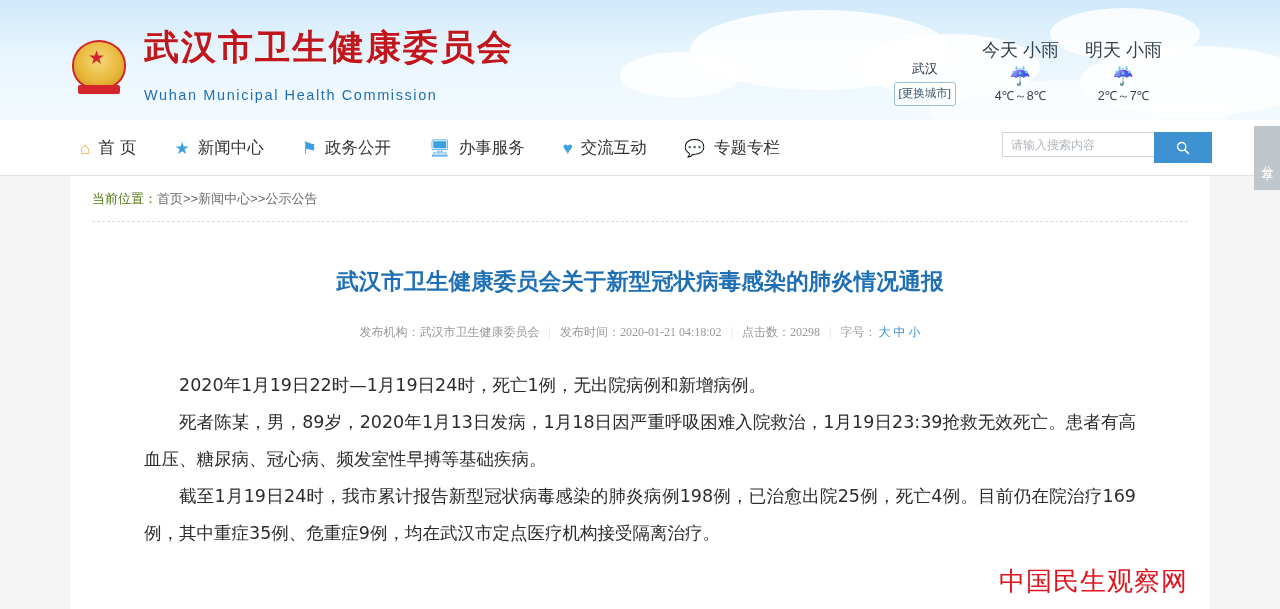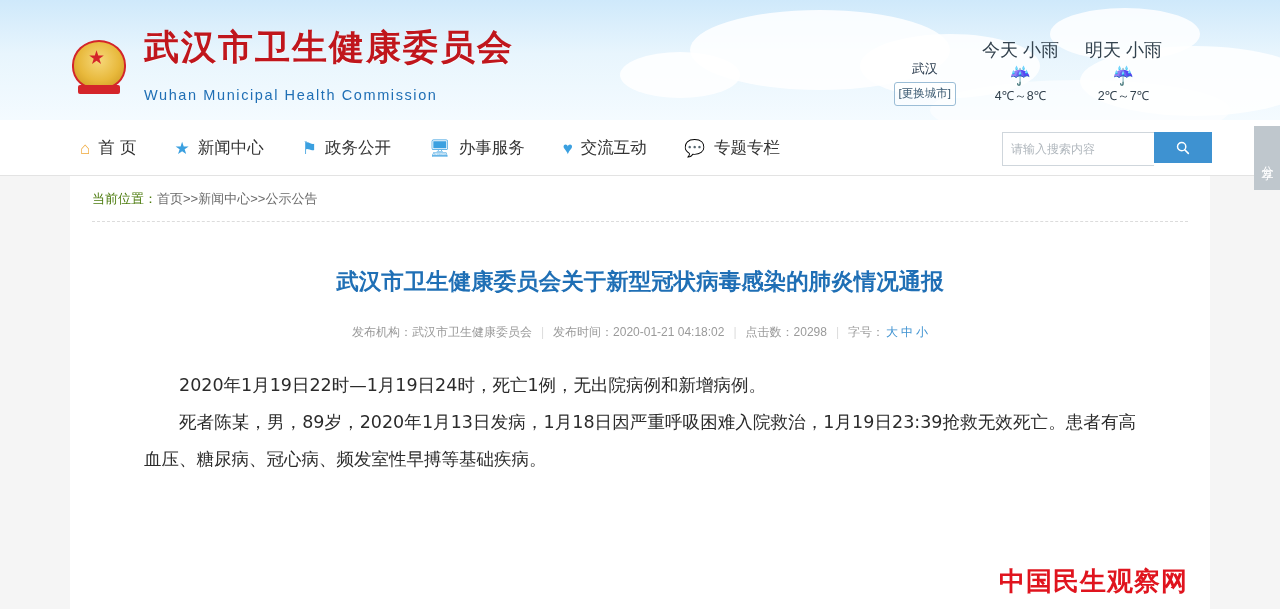--- a/index.html
+++ b/index.html
@@ -98,21 +98,21 @@
   .i-flag { color:#3ba0e0; }
   .i-svc  { color:#3ba0e0; }
   .i-heart{ color:#3ba0e0; }
   .i-chat { color:#3ba0e0; }
 
   .search {
     position:absolute; right: 68px; top: 12px;
     display:flex; height: 31px;
   }
   .search input {
-    width: 152px; height:34px; border:1px solid #cfd6dc; border-right:none;
+    width: 152px; height:25px; border:1px solid #cfd6dc; border-right:none;
     padding: 0 8px; font-size:12px; color:#333; outline:none; background:#fff;
   }
   .search input::placeholder { color:#b0b7bd; }
   .search .btn {
     width: 58px; height:31px; background:#3e92d1; border:none; cursor:pointer;
     display:flex; align-items:center; justify-content:center;
   }
   .search .btn svg { width:16px; height:16px; }
 
   
@@ -146,38 +146,38 @@
     font-size: 22.5px; font-weight:bold;
     font-family:"DejaVu Sans","Liberation Sans",sans-serif;
     margin: 44px 60px 0; line-height:1.4;
   }
   .meta {
     text-align:center; margin-top: 26px;
     font-size: 12px; color:#9a9a9a;
     display:flex; justify-content:center; align-items:center; gap:0;
     flex-wrap:wrap;
   }
-  .meta span { white-space: pre; }
+  .meta span { white-space: pre; font-family: Liberation Serif, serif; }
   .meta .sep { color:#dcdcdc; margin: 0 9px; }
   .meta .size-a { color:#3e92d1; cursor:pointer; margin-left:2px; }
   .meta .size-a:not(:last-child){ margin-right: 1px; }
 
   .article {
     margin: 26px 74px 0 74px;
     font-size: 17.5px;
     line-height: 2.12;
     color: #2b2b2b;
     font-family:"DejaVu Sans","Liberation Sans",sans-serif;
     text-align: justify;
   }
   .article p { text-indent: 2em; margin: 0; }
 
   .watermark {
     position:absolute; right: 22px; bottom: 10px;
-    font-size: 26px; font-weight:bold; color:#e0141e;
+    font-size: 26px; font-weight:normal; color:#e0141e;
     font-family:"DejaVu Sans","Liberation Sans",sans-serif;
     letter-spacing: 1px;
     text-shadow: 0 0 1px rgba(255,255,255,0.9);
   }
 </style>
 </head>
 <body>
 
 <div class="page">
 
@@ -286,19 +286,20 @@
         <span class="sep">|</span>
         <span>字号：</span>
         <span class="size-a">大</span>
         <span class="size-a">中</span>
         <span class="size-a">小</span>
       </div>
 
       <div class="article">
         <p>2020年1月19日22时—1月19日24时，死亡1例，无出院病例和新增病例。</p>
         <p>死者陈某，男，89岁，2020年1月13日发病，1月18日因严重呼吸困难入院救治，1月19日23:39抢救无效死亡。患者有高血压、糖尿病、冠心病、频发室性早搏等基础疾病。</p>
+        <p>截至1月19日24时，我市累计报告新型冠状病毒感染的肺炎病例198例，已治愈出院25例，死亡4例。目前仍在院治疗169例，其中重症35例、危重症9例，均在武汉市定点医疗机构接受隔离治疗。</p>
       </div>
 
       <div class="watermark">中国民生观察网</div>
     </div>
   </div>
 
 </div>
 
 </body></html>

